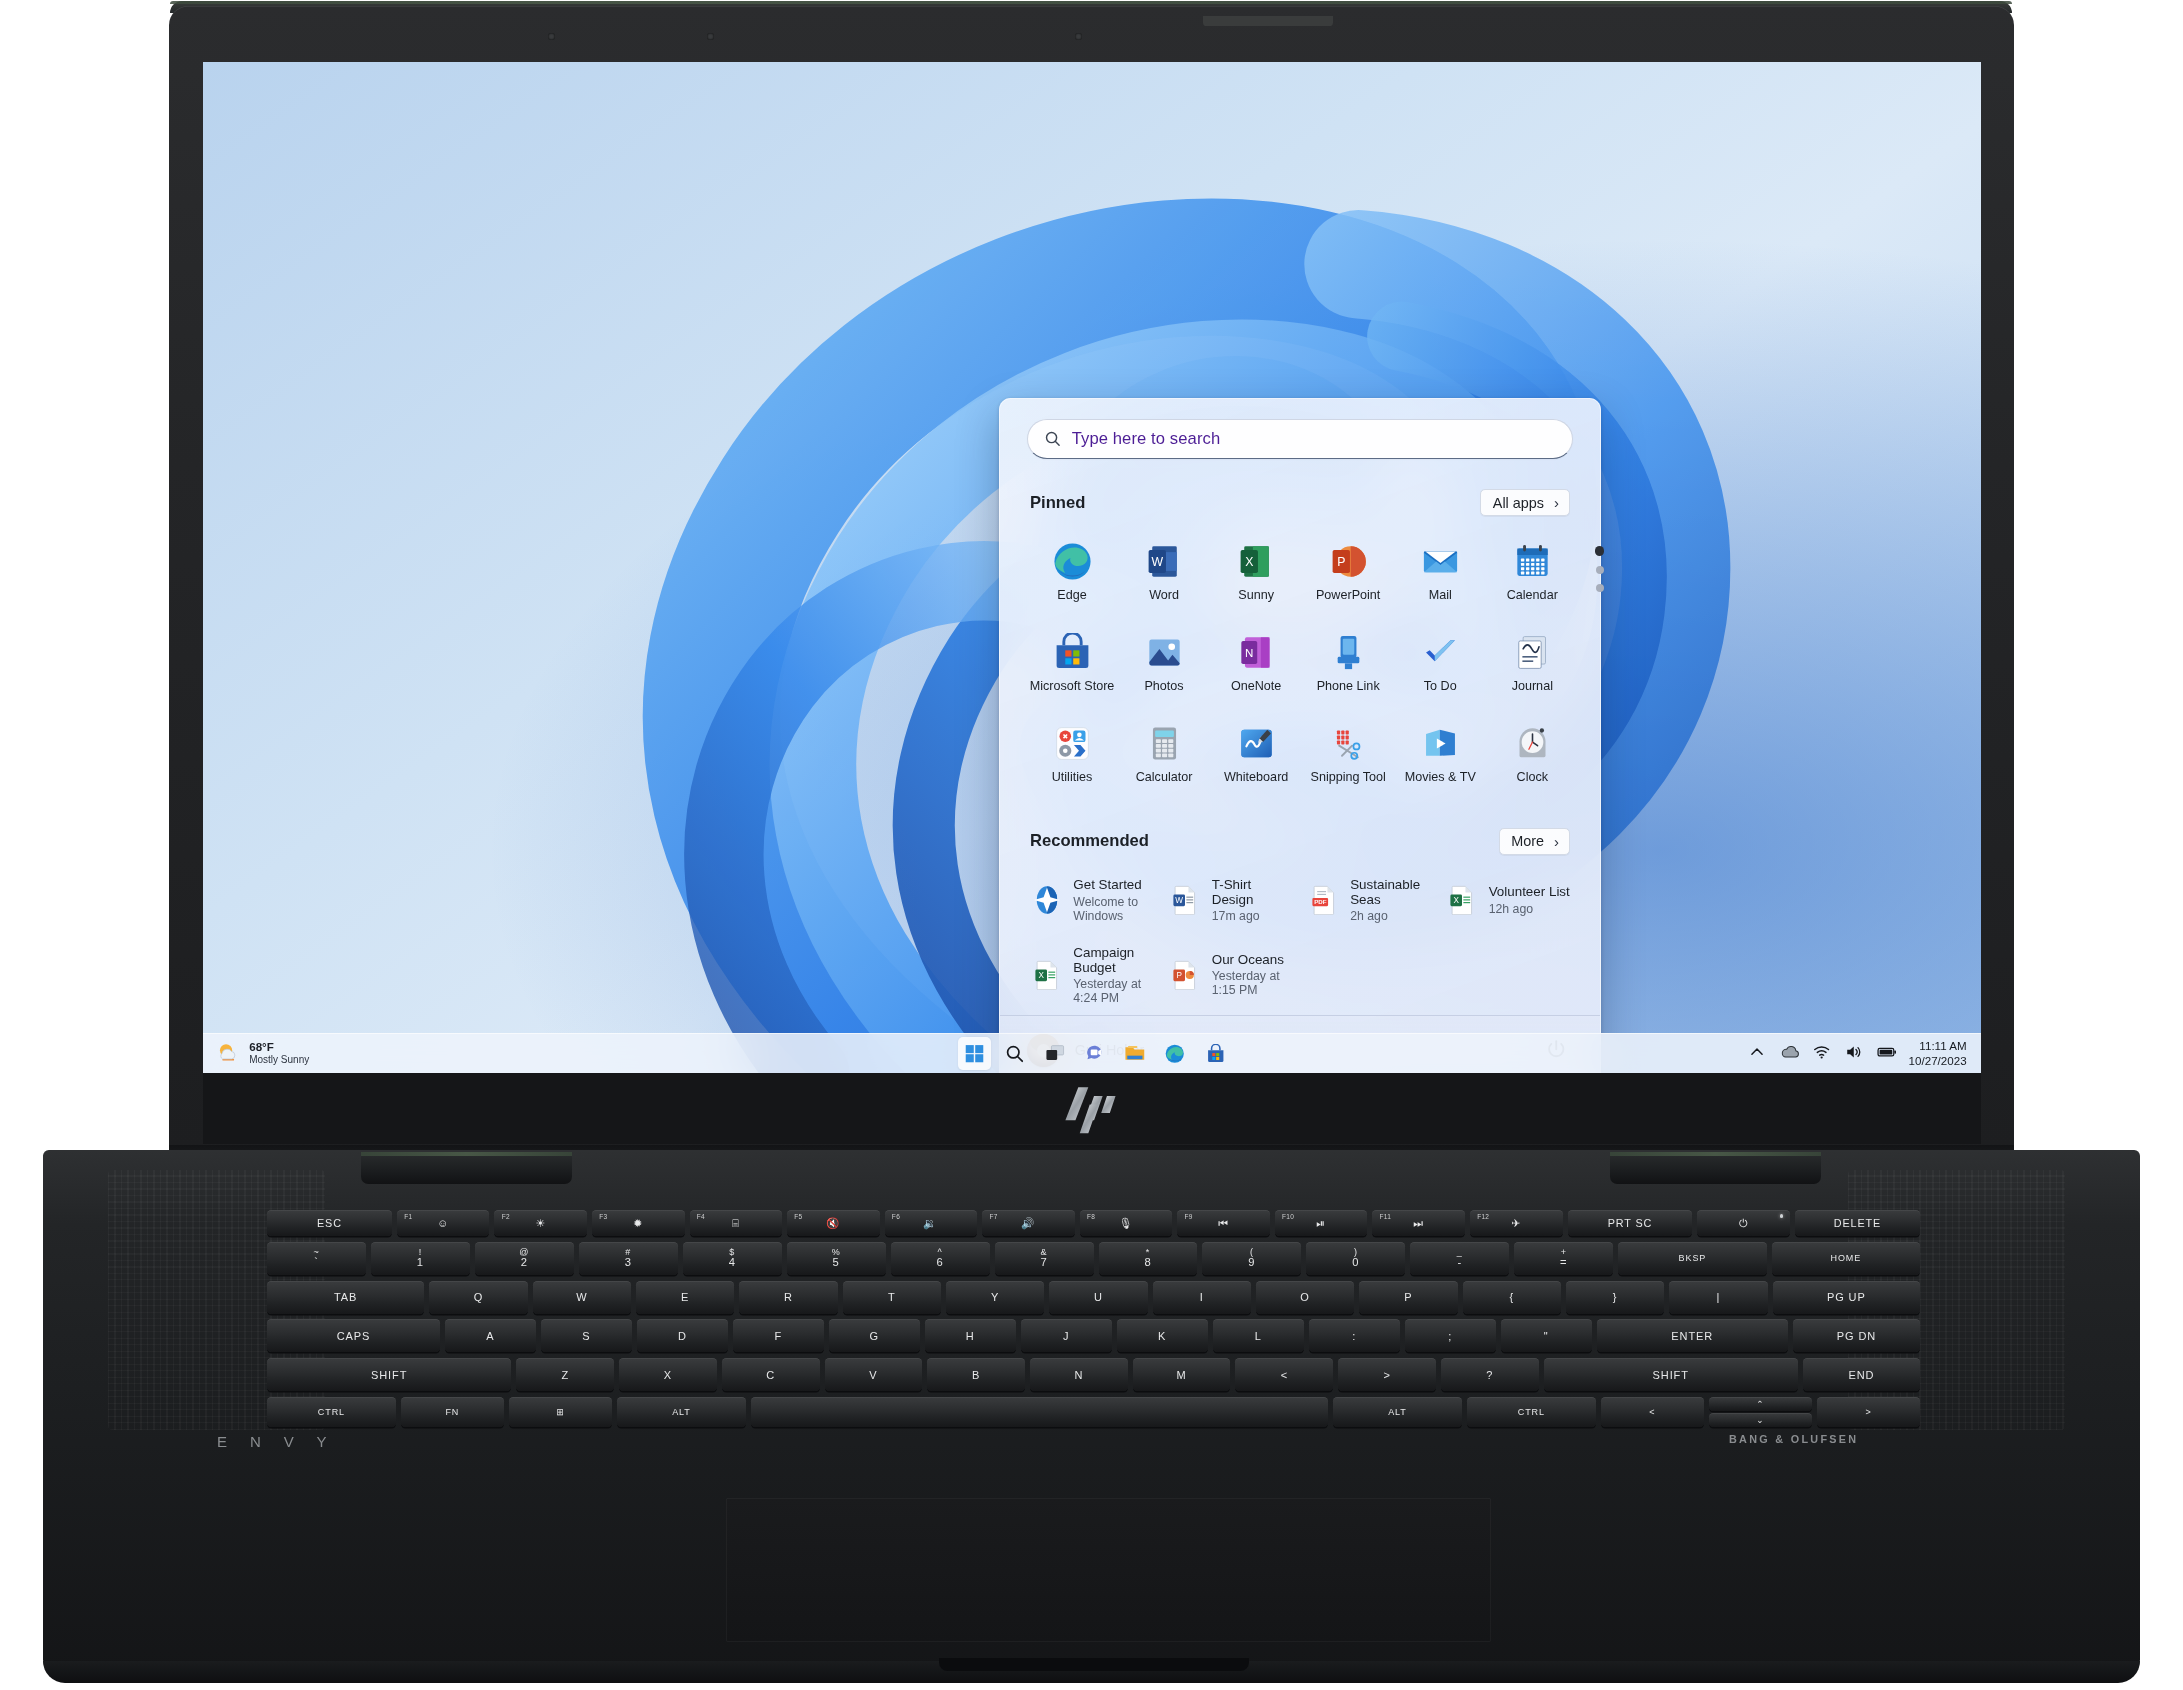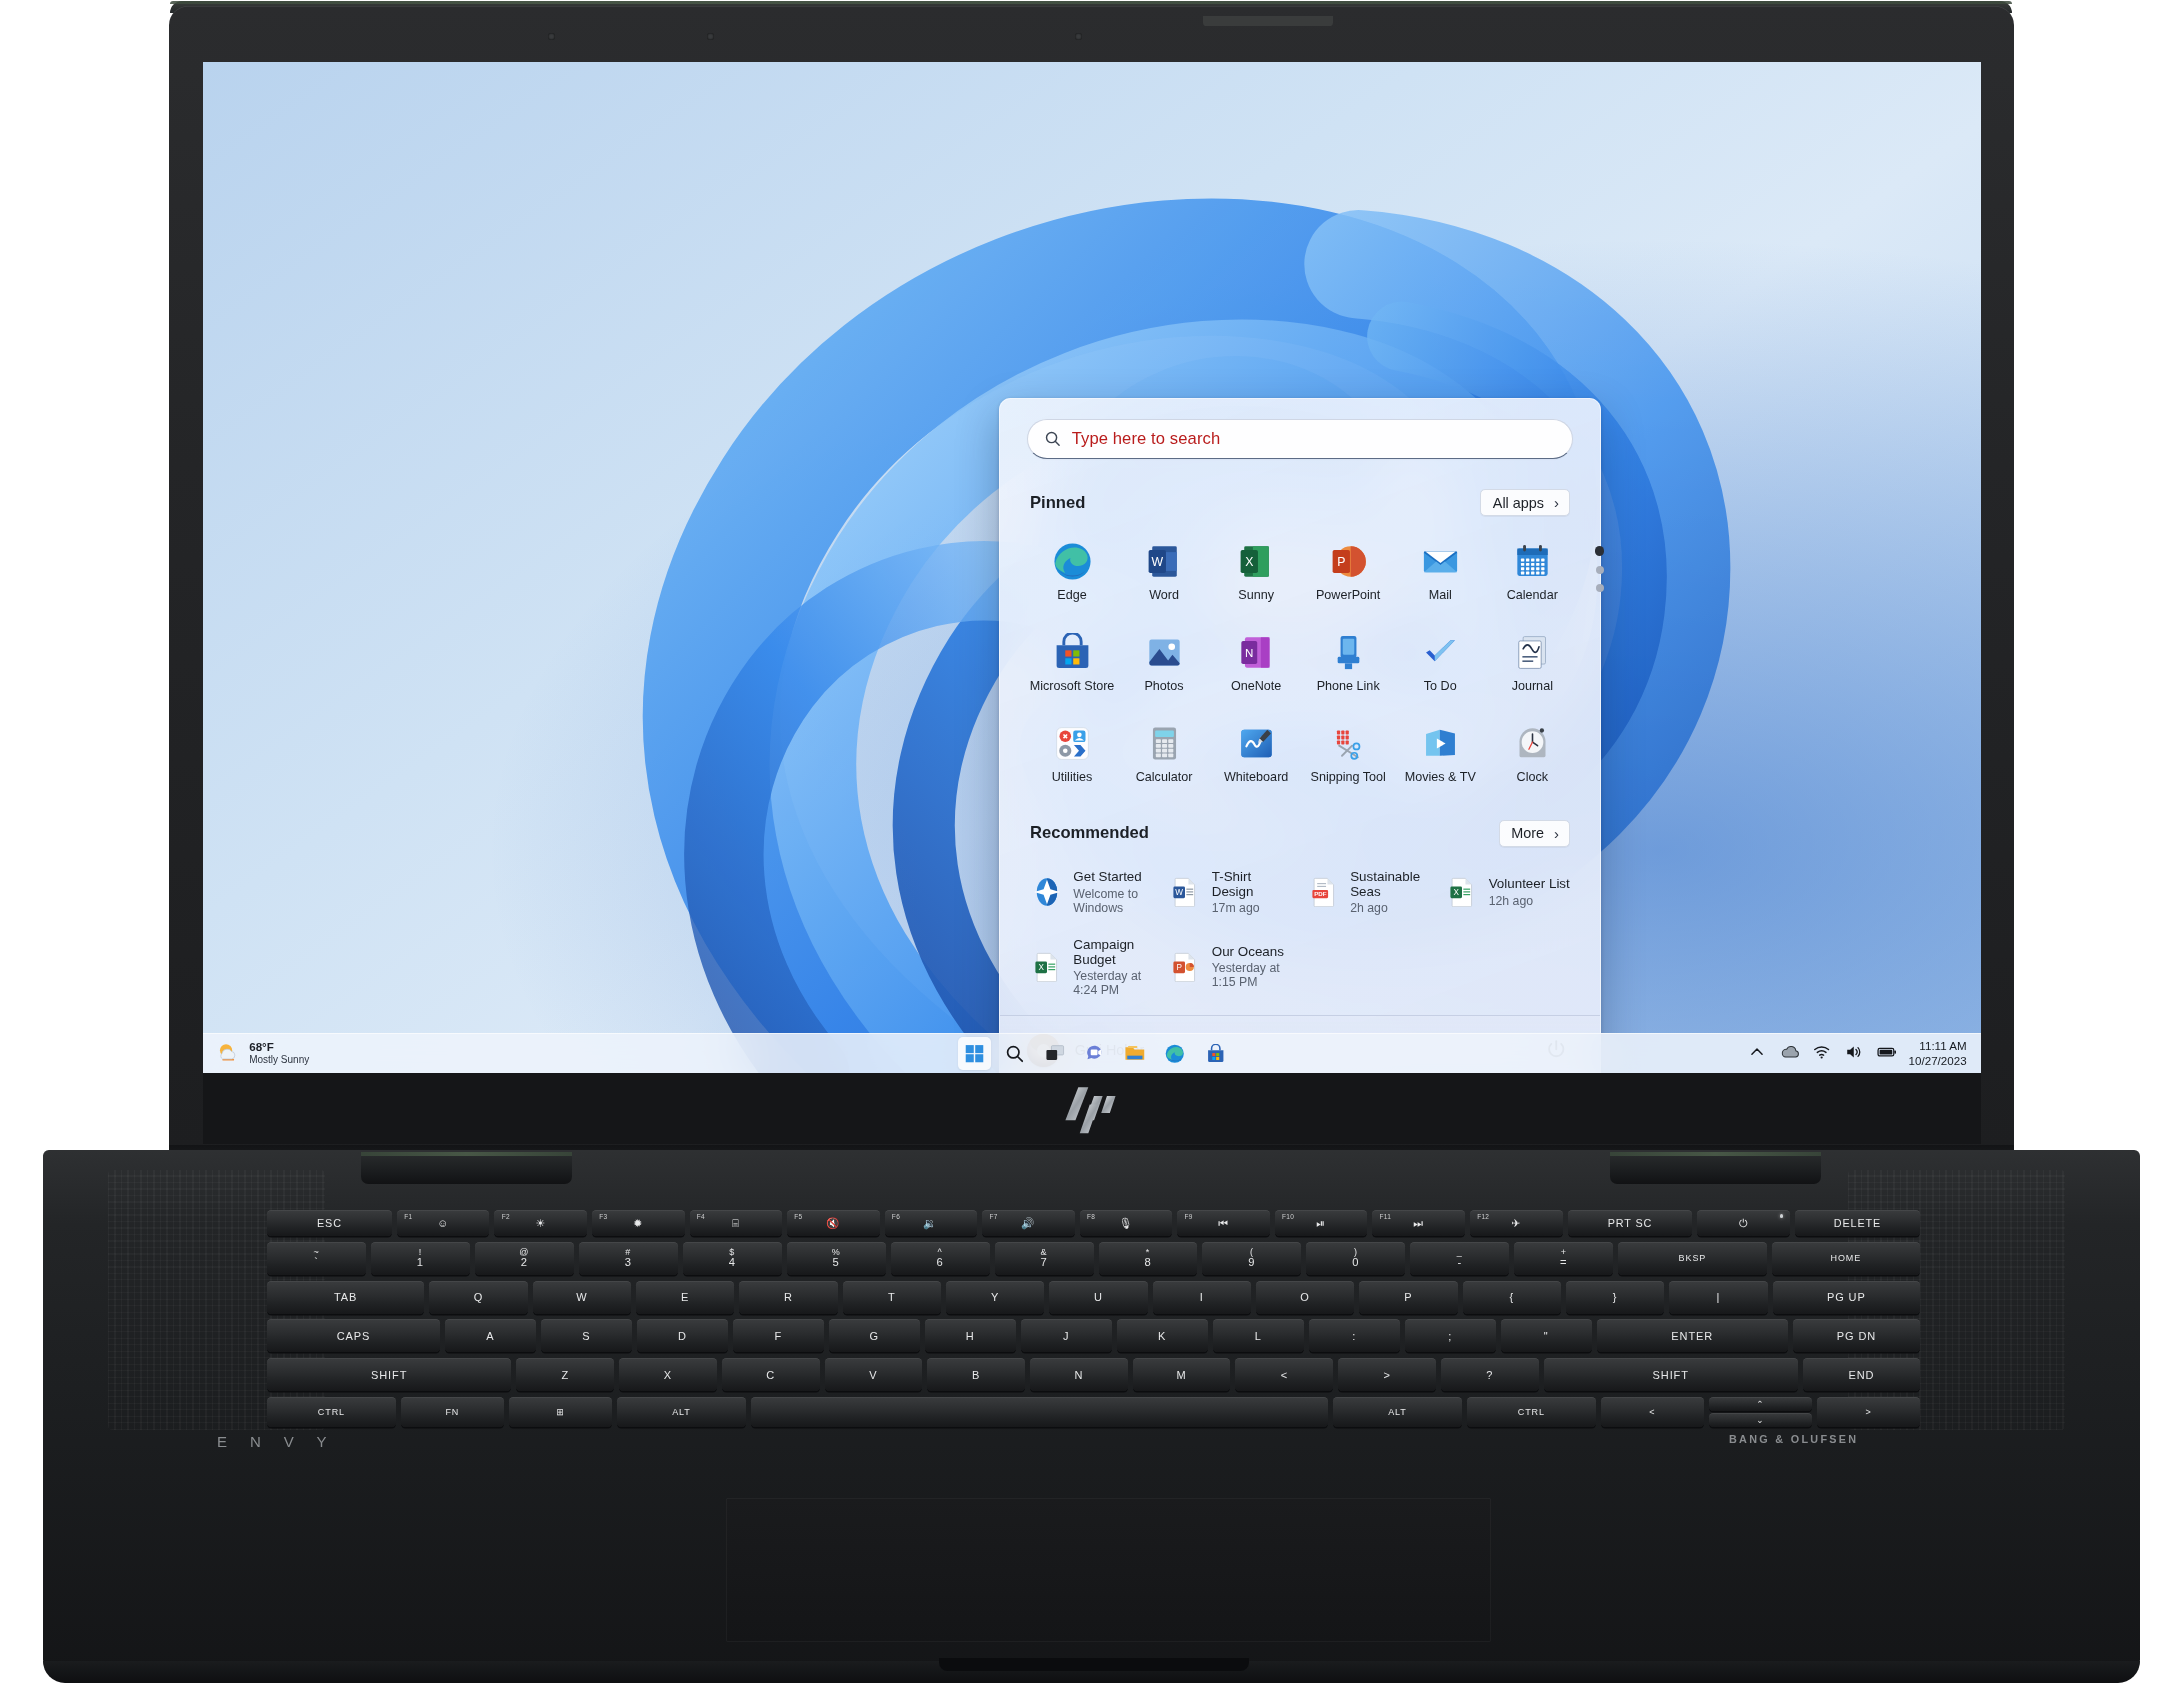--- a/index.html
+++ b/index.html
@@ -55,21 +55,21 @@
     box-shadow: 0 16px 43px rgba(10,25,60,.30), 0 1.4px 4.3px rgba(10,25,60,.18);
     display:flex; flex-direction:column;
   }
   .search-wrap { padding: 20px 27.4px 0 27.4px; }
   .searchbox {
     height: 40px; background: #fefeff; border:0.7px solid #cfd6e4;
     border-bottom: 1.4px solid #5c6b85;
     border-radius: 20px; display:flex; align-items:center; gap:10px; padding: 0 16px;
     box-shadow: 0 0.7px 1.4px rgba(0,0,0,.04);
   }
-  .searchbox .ph { color:#b91c1c; font-size:16.6px; letter-spacing:0.1px;text-align:center; }
+  .searchbox .ph { color:#4c1d95; font-size:16.6px; letter-spacing:0.1px;text-align:center; }
   .sec-head {
     display:flex; align-items:center; justify-content:space-between;
     padding: 0 30px; margin-top: 30px;
   }
   .sec-title { font-size: 16.6px; font-weight: 700; color:#1c2026; }
   .pillbtn {
     display:flex; align-items:center; gap:10px;
     background:#fbfcfe; border:0.7px solid #d3dae6; border-radius: 5px;
     height: 27.4px; padding: 0 10px 0 11.6px; font-size: 14.4px; color:#1c2026;
     box-shadow: 0 0.7px 0.7px rgba(0,0,0,.05);
@@ -81,21 +81,21 @@
   }
   .app { display:flex; flex-direction:column; align-items:center; gap:7.2px; padding: 5.8px 0; border-radius:5.8px; }
   .app .ico { width: 39px; height: 39px; position:relative; }
   .app .lbl { font-size: 12.6px; color:#1c2026; white-space:nowrap; }
   .pager {
     position:absolute; right: -4.3px; top: 10px; display:flex; flex-direction:column; gap:10px; align-items:center;
   }
   .pager i { width:8px; height:8px; border-radius:50%; background:#a7aebb; display:block; }
   .pager i.on { background:#2b2f36; width:9.4px; height:9.4px; }
 
-  .rec-head { display:flex; align-items:center; justify-content:space-between; padding: 0 30px; margin-top: 30px; }
+  .rec-head { display:flex; align-items:center; justify-content:space-between; padding: 0 30px; margin-top: 38px; }
   .reclist { margin-top: 16px; padding: 0 21.7px 0 24.5px; display:grid; grid-template-columns: 1fr 1fr 1fr 1fr; row-gap: 10px; }
   .rec { display:flex; align-items:center; gap:11.6px; padding: 5.8px 7.2px; border-radius:5px; }
   .rec .rico { width: 30px; height:30px; position:relative; flex: 0 0 30px;}
   .rec .rtxt { display:flex; flex-direction:column; gap:2.2px; }
   .rec .rname { font-size: 13.4px; color:#1c2026; }
   .rec .rsub { font-size: 12.3px; color:#5a6270; }
 
   .userbar {
     margin-top:auto; height: 69px; border-top: 0.7px solid rgba(170,182,204,.45);
     background: linear-gradient(180deg, rgba(226,233,248,.55), rgba(219,227,246,.75));

